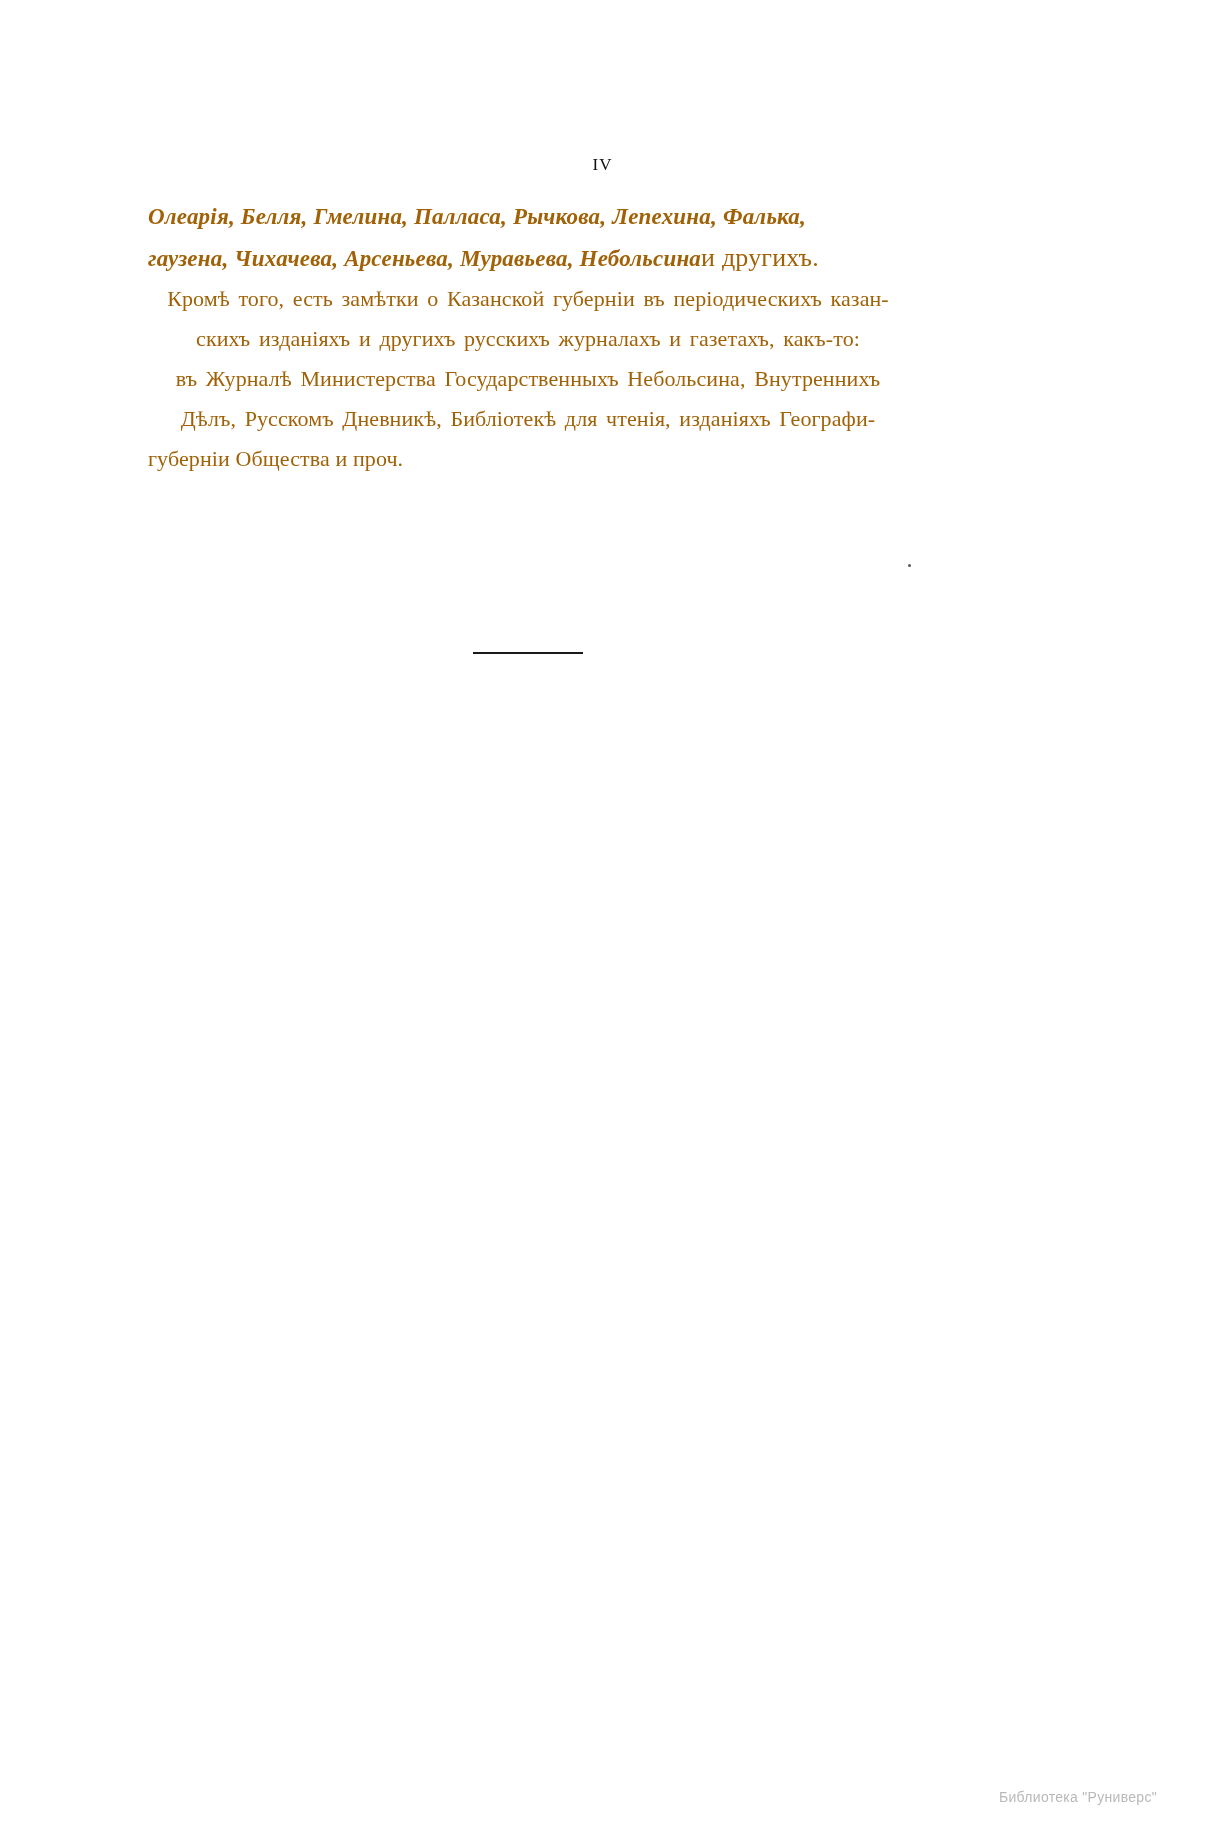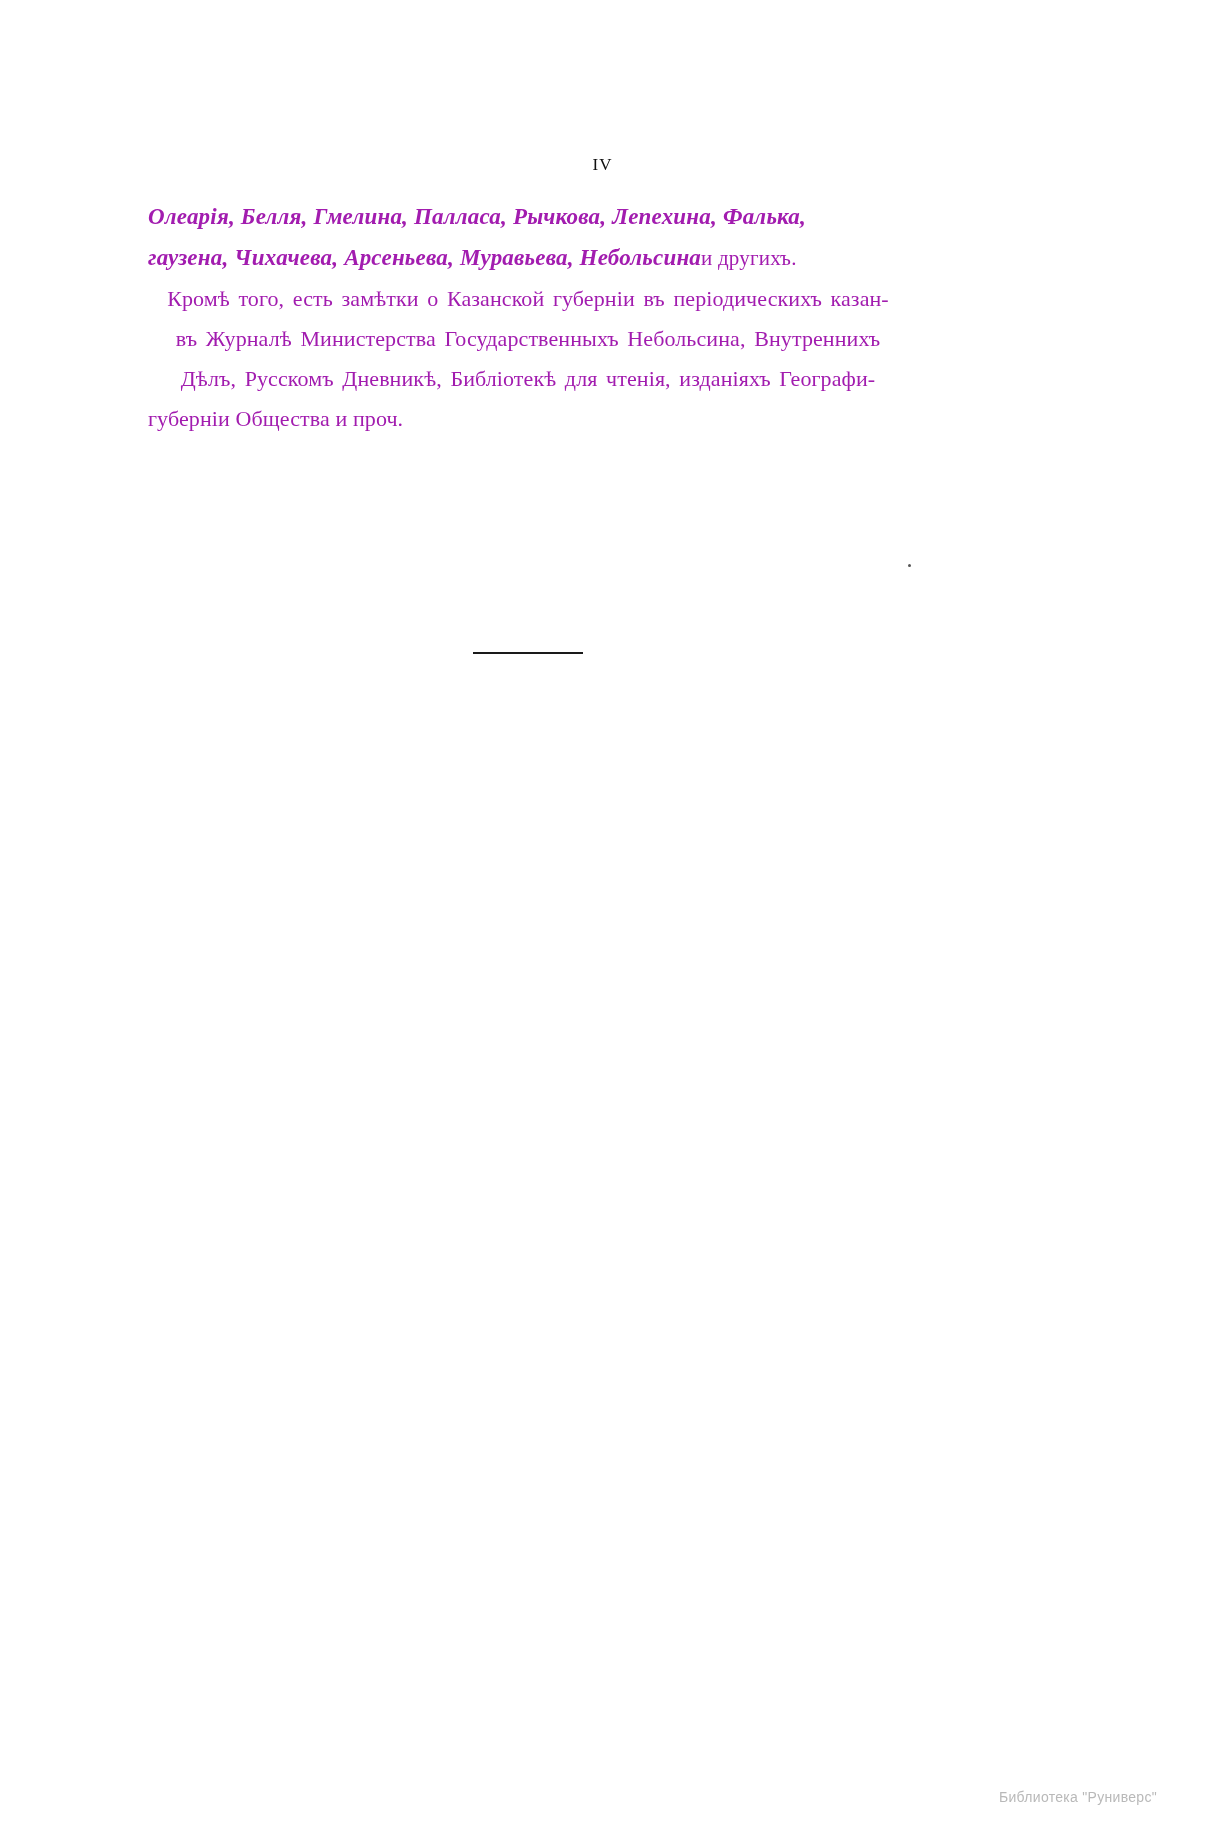--- a/index.html
+++ b/index.html
@@ -29,35 +29,35 @@
   }
   .text-block {
     position: absolute;
     top: 196px;
     left: 148px;
     width: 760px;
   }
   .line {
     display: block;
     white-space: nowrap;
-    color: #a21caf;
+    color: #a16207;
   }
   
   .italic-line {
     font-style: italic;
     font-weight: bold;
     font-size: 23px;
     line-height: 41px;
     letter-spacing: 0.2px;
   }
   .italic-line.mixed .roman {
     font-style: normal;
     font-weight: normal;
     font-family: "Liberation Serif", serif;
-    font-size: 21px;
+    font-size: 26px;
     text-align: right;
   }
   
   .roman-line {
     font-style: normal;
     font-weight: normal;
     font-size: 22px;
     line-height: 40px;
     letter-spacing: 0.1px;
   }
@@ -99,20 +99,21 @@
 
   <div class="page-number">IV</div>
 
   <div class="text-block">
 
     <span class="line italic-line">Олеарія, Белля, Гмелина, Палласа, Рычкова, Лепехина, Фалька,</span>
 
     <span class="line italic-line mixed"><span>гаузена, Чихачева, Арсеньева, Муравьева, Небольсина</span><span class="roman">и другихъ.</span></span>
 
     <span class="line roman-line justify-wide">Кромѣ того, есть замѣтки о Казанской губерніи въ періодическихъ казан-</span>
+    <span class="line roman-line justify-wide">скихъ изданіяхъ и другихъ русскихъ журналахъ и газетахъ, какъ-то:</span>
     <span class="line roman-line justify-wide">въ Журналѣ Министерства Государственныхъ Небольсина, Внутреннихъ</span>
     <span class="line roman-line justify-wide">Дѣлъ, Русскомъ Дневникѣ, Библіотекѣ для чтенія, изданіяхъ Географи-</span>
     <span class="line roman-line">губерніи Общества и проч.</span>
 
   </div>
 
   <div class="dot-artifact"></div>
   <div class="rule"></div>
 
   <div class="footer-credit">Библиотека "Руниверс"</div>

